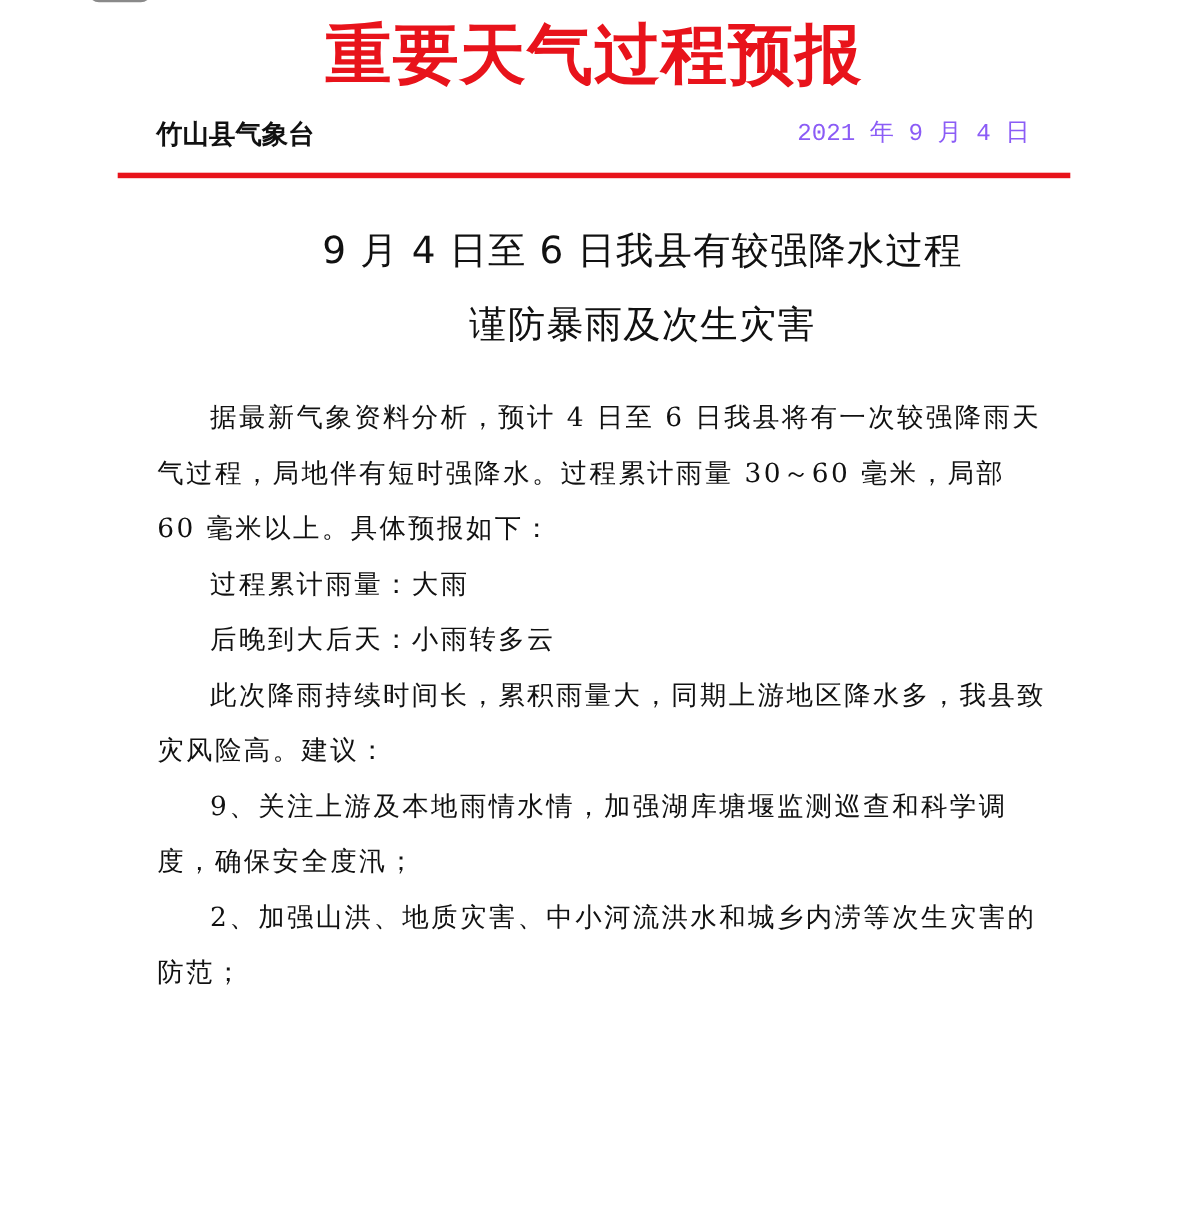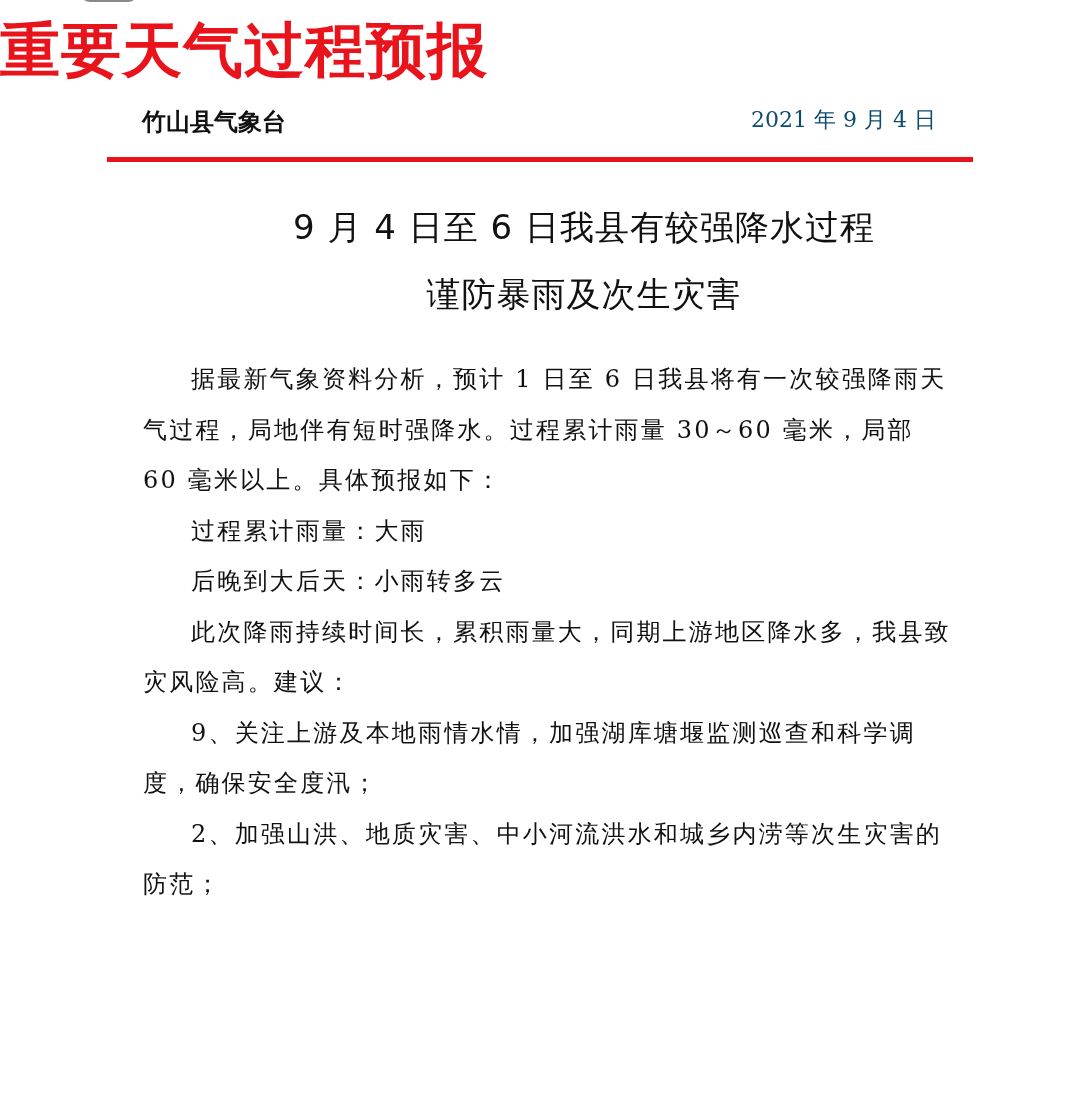--- a/index.html
+++ b/index.html
@@ -5,30 +5,30 @@
   html, body { margin:0; padding:0; }
   body {
     width:1080px; height:1106px; background:#ffffff; position:relative; overflow:hidden;
     font-family:"DejaVu Serif", "Liberation Serif", serif; color:#111;
   }
   .top-tab {
     position:absolute; left:80px; top:-8px; width:58px; height:10px;
     background:#8a8a8a; border-radius:0 0 14px 14px;
   }
   .masthead {
-    position:absolute; left:0; top:10px; width:1080px; 
+    position:absolute; left:0; top:10px; width:1080px; text-align:center;
     font-family:"DejaVu Sans", "Liberation Sans", sans-serif;
     font-weight:bold; font-size:60px; letter-spacing:1px; color:#e8131b; line-height:80px;
   }
   .issuer {
     position:absolute; left:142px; top:106px; font-size:24px; font-weight:bold;
     font-family:"DejaVu Sans", "Liberation Sans", sans-serif; color:#111;
   }
   .issue-date {
-    position:absolute; right:144px; top:105px; font-size:22px; color:#0c4a6e;
+    position:absolute; right:144px; top:105px; font-size:22px; color:#8b5cf6;font-family:Liberation Mono, monospace;
   }
   .red-rule {
     position:absolute; left:107px; top:157px; width:866px; height:5px; background:#e8131b;
   }
   .headline {
     position:absolute; left:0; width:1080px; text-align:center;
     font-family:"DejaVu Sans", "Liberation Sans", sans-serif;
     font-size:34px; color:#111; letter-spacing:1px;
   }
   .headline.l1 { top:205px; left:44px; }
@@ -46,19 +46,19 @@
 
 <div class="masthead">重要天气过程预报</div>
 <div class="issuer">竹山县气象台</div>
 <div class="issue-date">2021 年 9 月 4 日</div>
 <div class="red-rule"></div>
 
 <div class="headline l1">9 月 4 日至 6 日我县有较强降水过程</div>
 <div class="headline l2">谨防暴雨及次生灾害</div>
 
 <div class="body-text">
-  <p>据最新气象资料分析，预计 1 日至 6 日我县将有一次较强降雨天气过程，局地伴有短时强降水。过程累计雨量 30～60 毫米，局部 60 毫米以上。具体预报如下：</p>
+  <p>据最新气象资料分析，预计 4 日至 6 日我县将有一次较强降雨天气过程，局地伴有短时强降水。过程累计雨量 30～60 毫米，局部 60 毫米以上。具体预报如下：</p>
   <p>过程累计雨量：大雨</p>
   <p>后晚到大后天：小雨转多云</p>
   <p>此次降雨持续时间长，累积雨量大，同期上游地区降水多，我县致灾风险高。建议：</p>
   <p>9、关注上游及本地雨情水情，加强湖库塘堰监测巡查和科学调度，确保安全度汛；</p>
   <p>2、加强山洪、地质灾害、中小河流洪水和城乡内涝等次生灾害的防范；</p>
 </div>
 
 </body></html>

